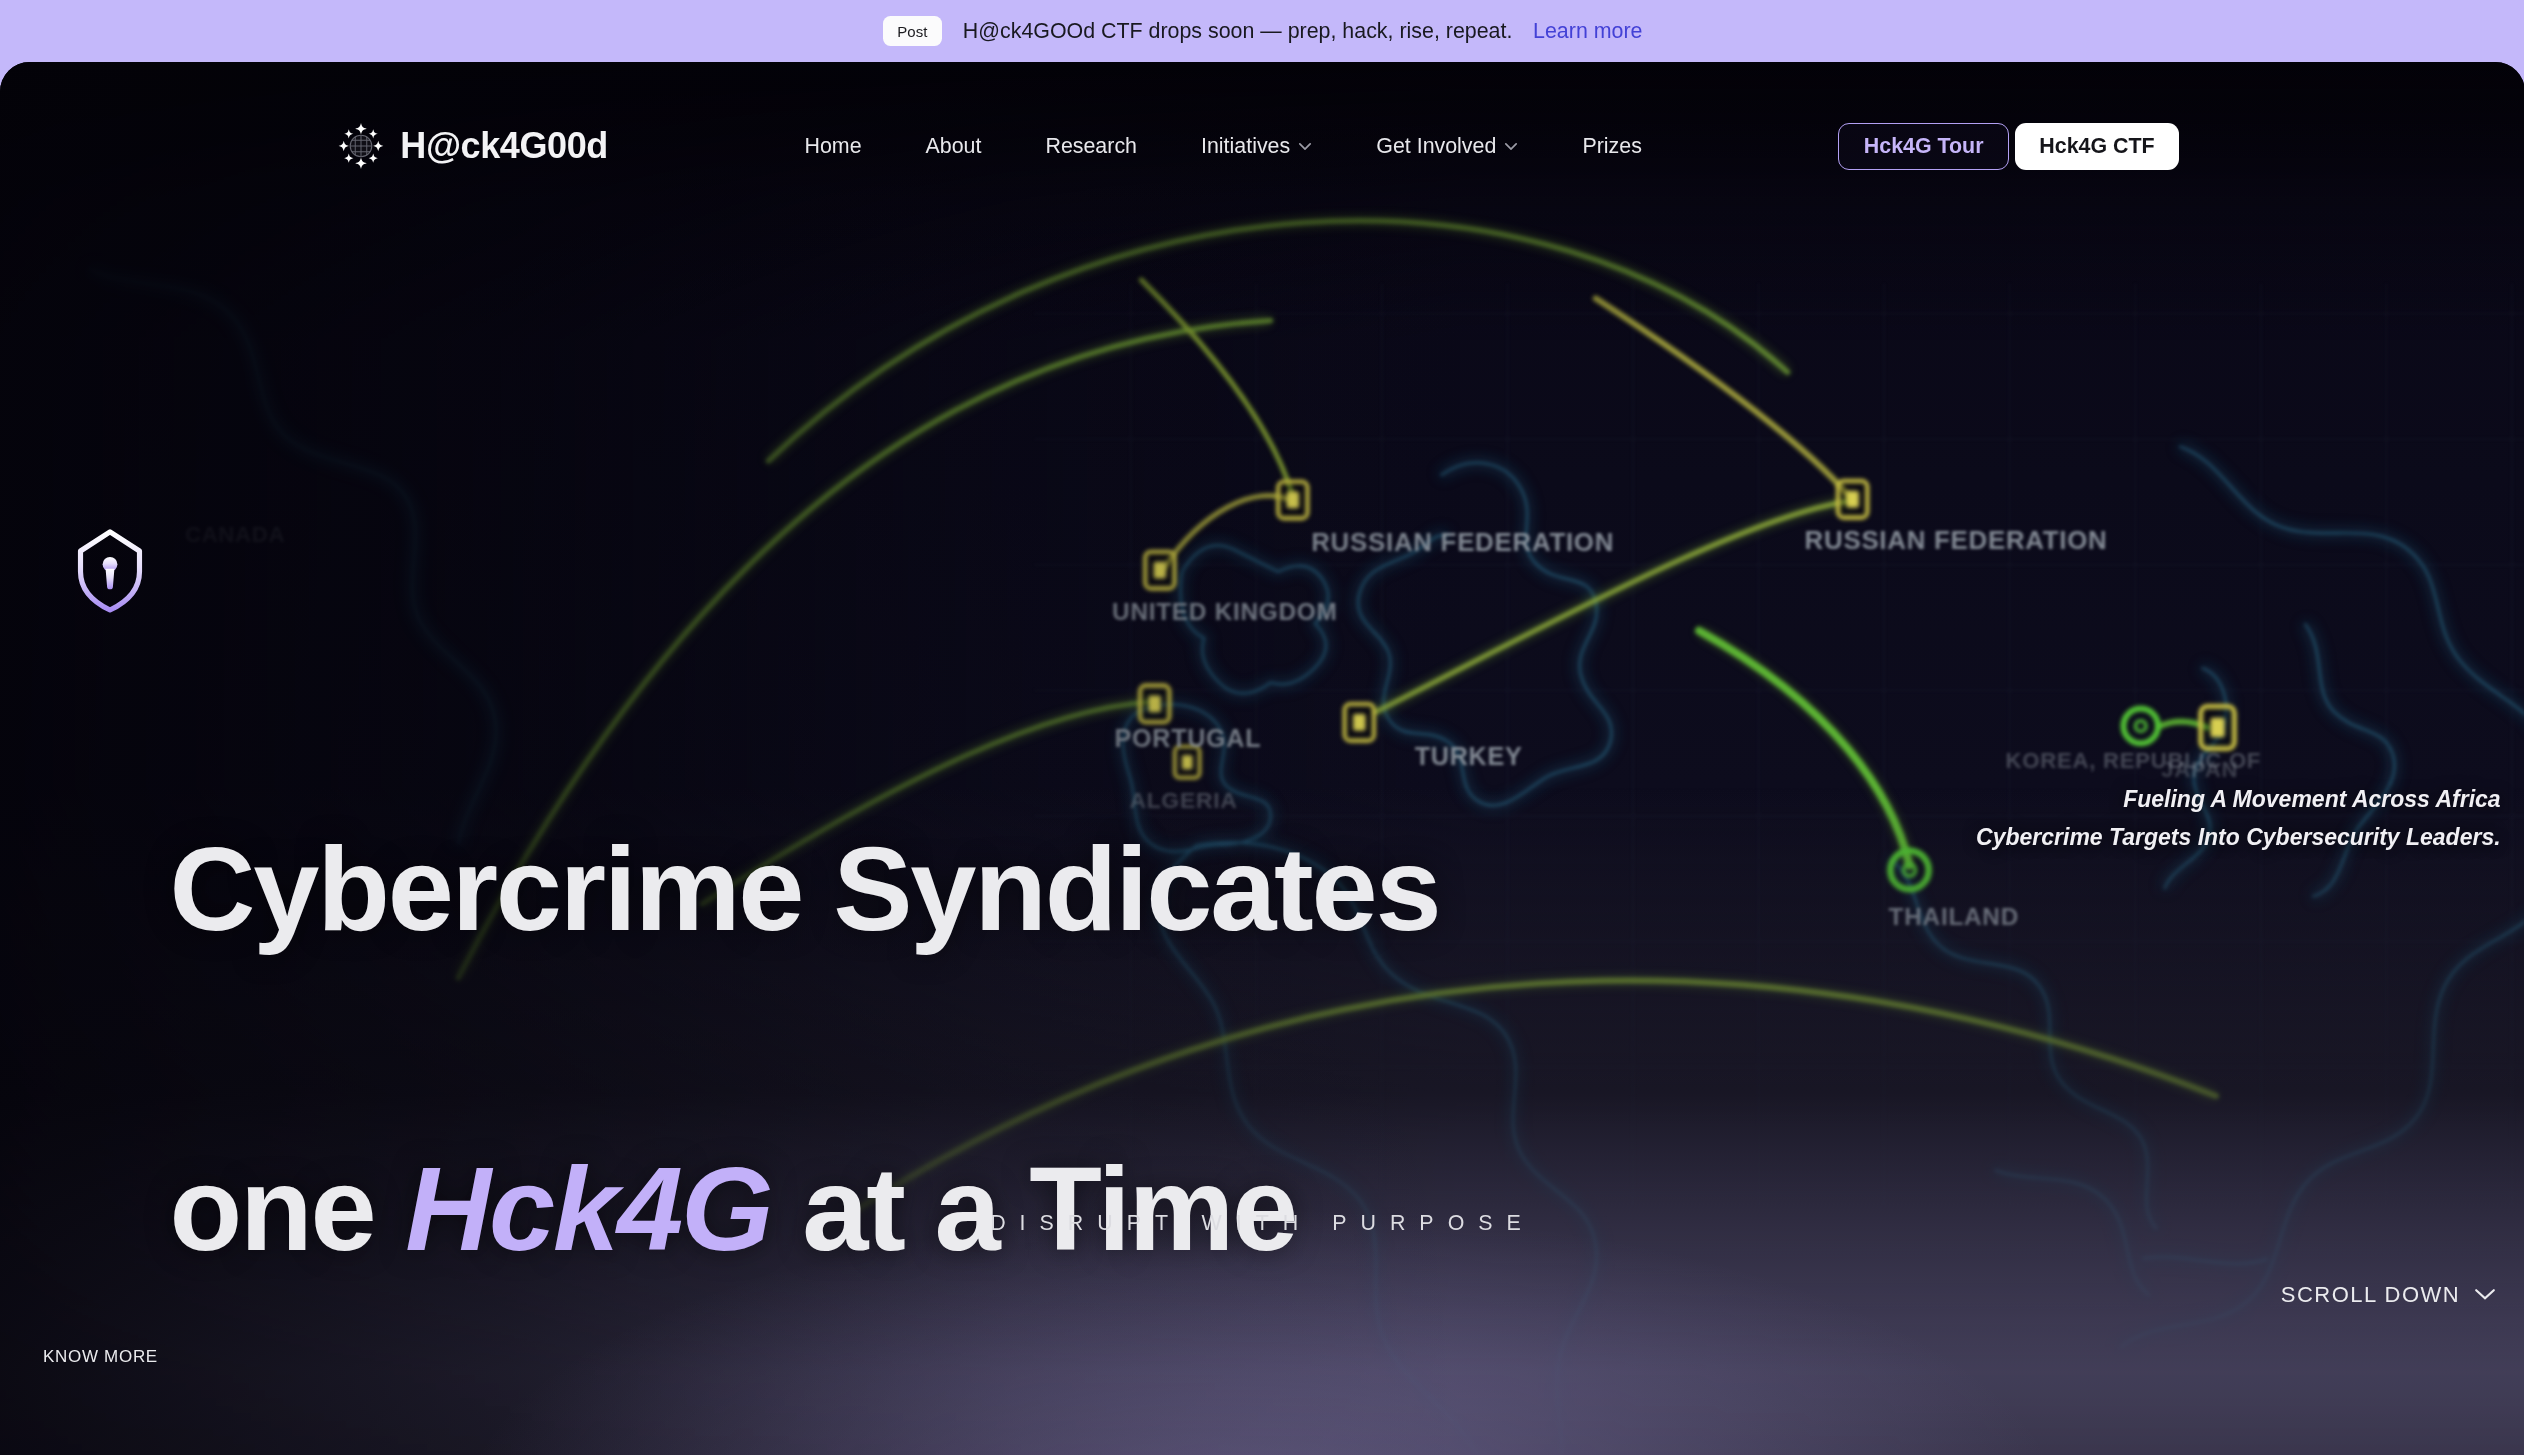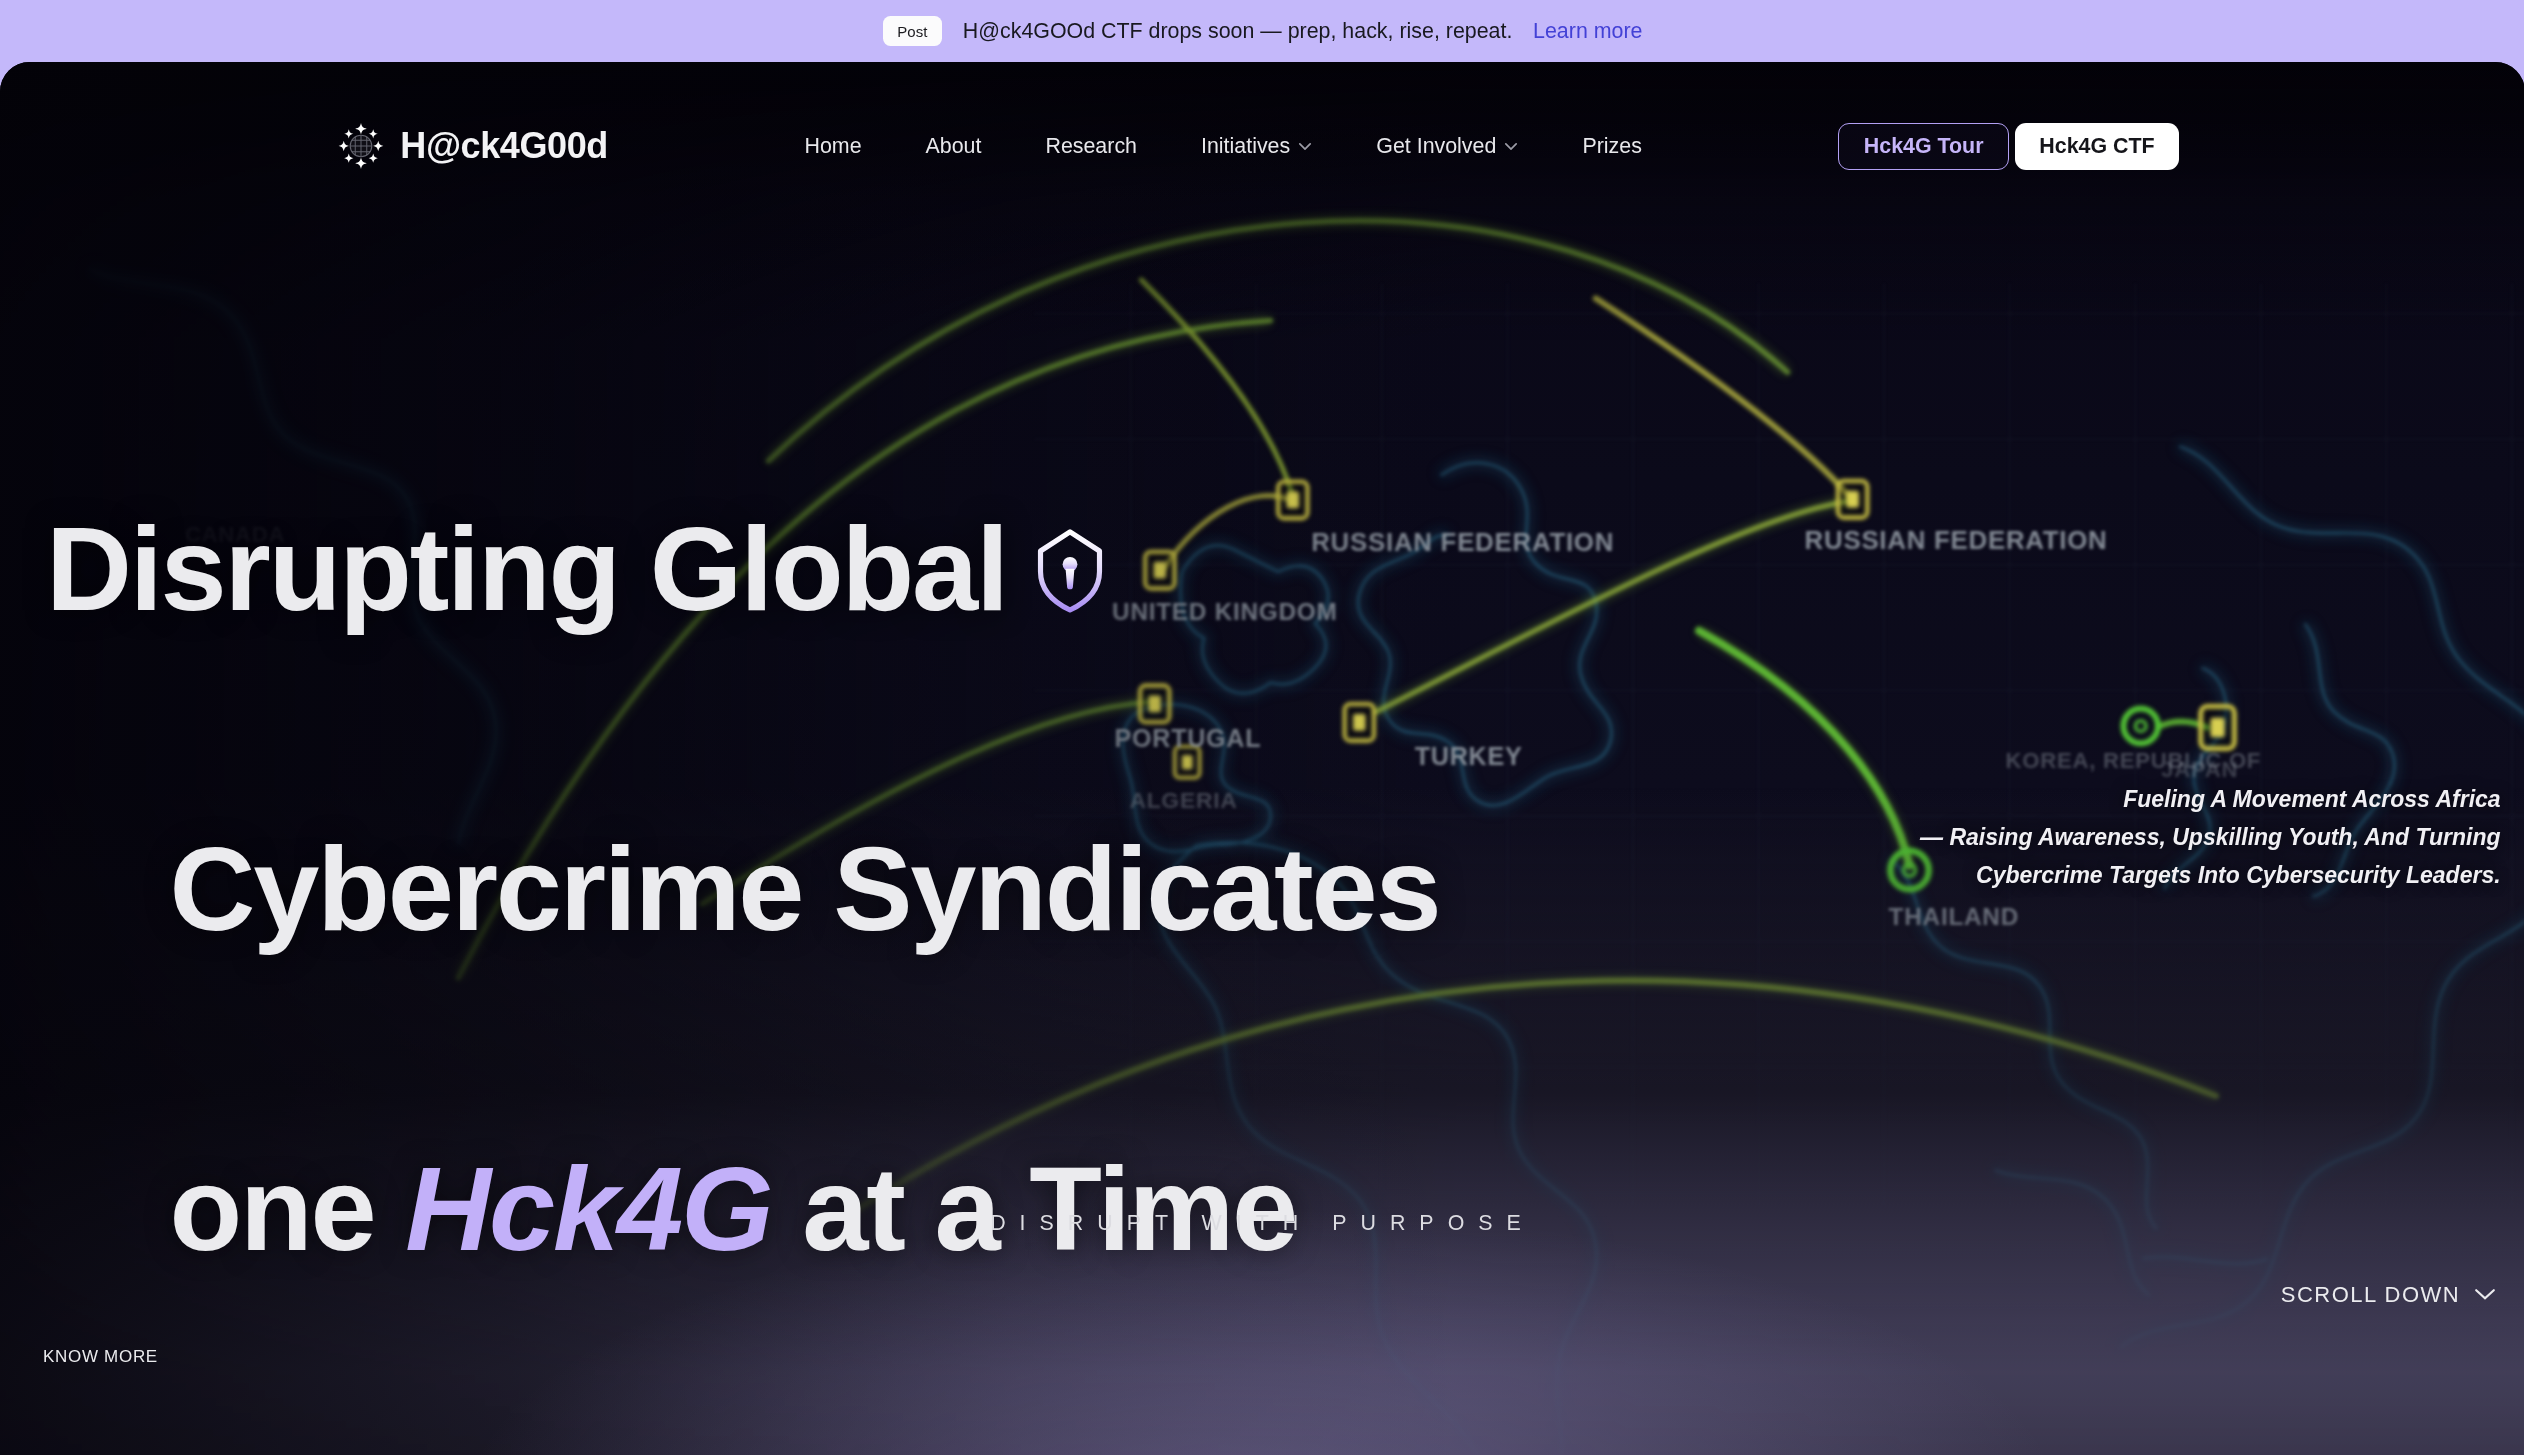--- a/index.html
+++ b/index.html
@@ -273,39 +273,38 @@
           </li>
         </ul>
     </div>
 
     <div class="nav-right">
       <button class="btn btn-outline">Hck4G Tour</button>
       <button class="btn btn-solid">Hck4G CTF</button>
     </div>
   </div>
 
-  <h1 class="hero-heading"><span>Disrupting Global</span><svg class="shield" viewBox="0 0 100 118">
+  <h1 class="hero-heading"><svg class="shield" viewBox="0 0 100 118">
       <defs>
         <linearGradient id="shg" x1="0" y1="0" x2="0" y2="1">
           <stop offset="0" stop-color="#ffffff"></stop>
           <stop offset="0.45" stop-color="#e6defb"></stop>
           <stop offset="1" stop-color="#a98ef3"></stop>
         </linearGradient>
       </defs>
       <path d="M50,6 L90,32 L90,60 C90,84 73,101 50,112 C27,101 10,84 10,60 L10,32 Z" fill="none" stroke="url(#shg)" stroke-width="7" stroke-linejoin="round"></path>
       <circle cx="50" cy="50" r="10" fill="url(#shg)"></circle>
       <path d="M44,56 h12 l-2,24 a4,4 0 0 1 -8,0 Z" fill="url(#shg)"></path>
     </svg><br>
     <span>Cybercrime Syndicates</span><br>
     <span>one </span><span class="accent">Hck4G</span><span> at a Time</span>
   </h1>
 
   <div class="tagline">
     <div>Fueling A Movement Across Africa</div>
-    <div>— Raising Awareness, Upskilling Youth, And Turning</div>
     <div>Cybercrime Targets Into Cybersecurity Leaders.</div>
   </div>
 
   <div class="motto">DISRUPT WITH PURPOSE</div>
 
   <div class="know-more">KNOW MORE</div>
   <div class="scroll-down">
     <span>SCROLL DOWN</span>
     <svg width="22" height="13.3" viewBox="0 0 30 18">
       <path d="M3 3 L15 14 L27 3" fill="none" stroke="#ebebee" stroke-width="3" stroke-linecap="round"></path>

